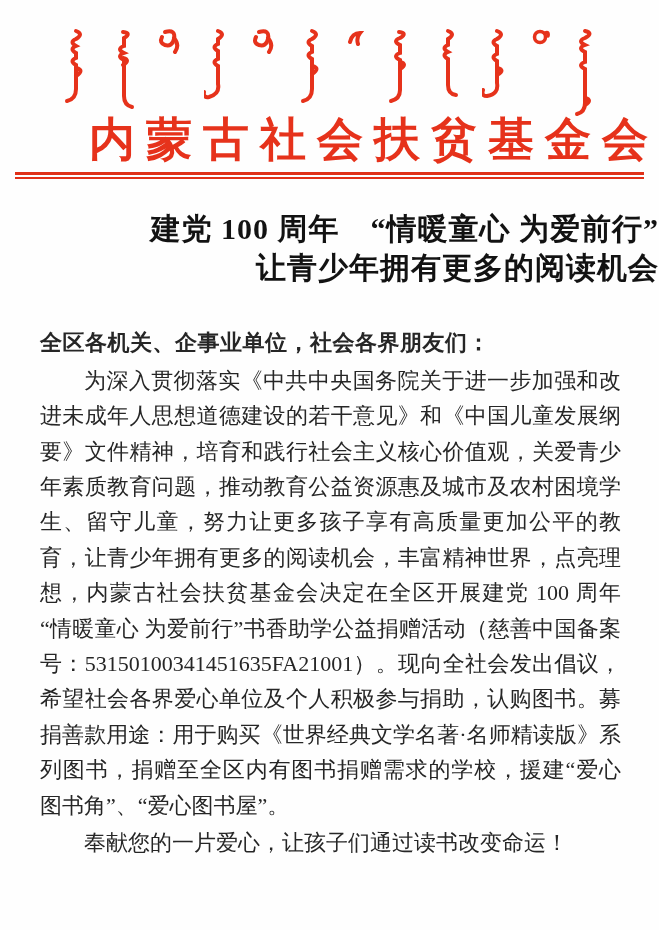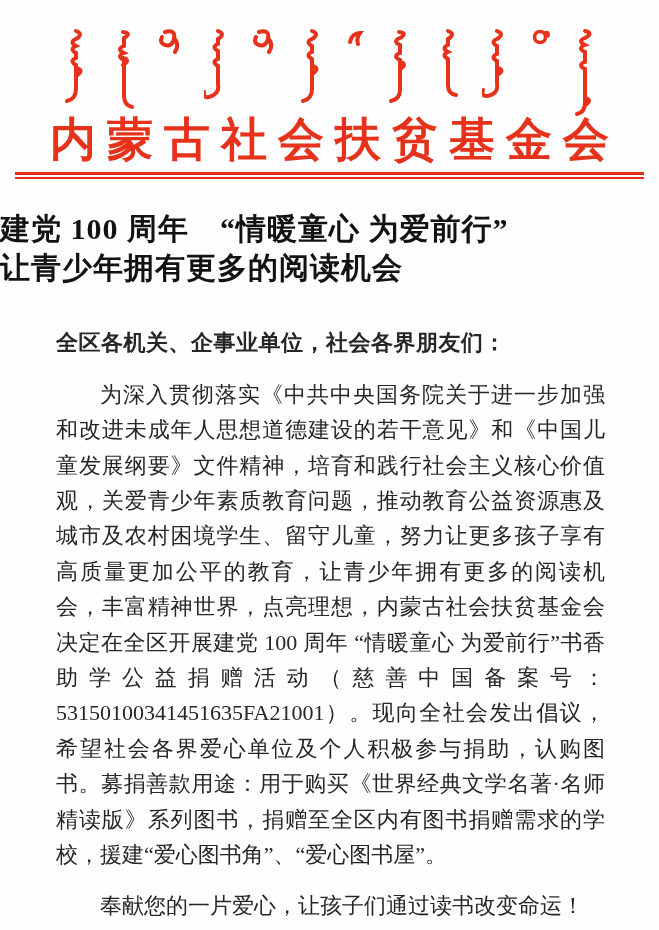--- a/index.html
+++ b/index.html
@@ -33,46 +33,47 @@
   .mongolian svg { display: block; flex: 0 0 auto; }
   .org-name {
     margin: -6px 0 0 0;
     font-size: 46px;
     line-height: 1.05;
     font-weight: 700;
     color: #e6321b;
     letter-spacing: 11px;
     text-indent: 11px; 
     white-space: nowrap;
+    text-align: right;
   }
   .double-rule {
     margin: 8px 15px 0 15px;
     height: 2px;
     border-top: 3px solid #e03018;
     border-bottom: 2px solid #e03018;
   }
   
   .titleblock {
     margin-top: 30px;
-    text-align: left;
+    text-align: right;
     color: #121212;
     font-weight: 700;
     font-size: 30px;
     line-height: 39px;
     letter-spacing: 1px;
   }
   
   .bodytext {
     margin: 38px 38px 0 40px;
     color: #262626;
     font-size: 22px;
     line-height: 35.4px;
     text-align: justify;
   }
-  .bodytext p { margin: 16px; }
+  .bodytext p { margin: 0; }
   .salutation {
     font-weight: 700;
     letter-spacing: 0.5px;
   }
   .para {
     text-indent: 2em;
     margin-top: 2px !important;
     font-family: Liberation Serif, serif;
   }
 </style>

